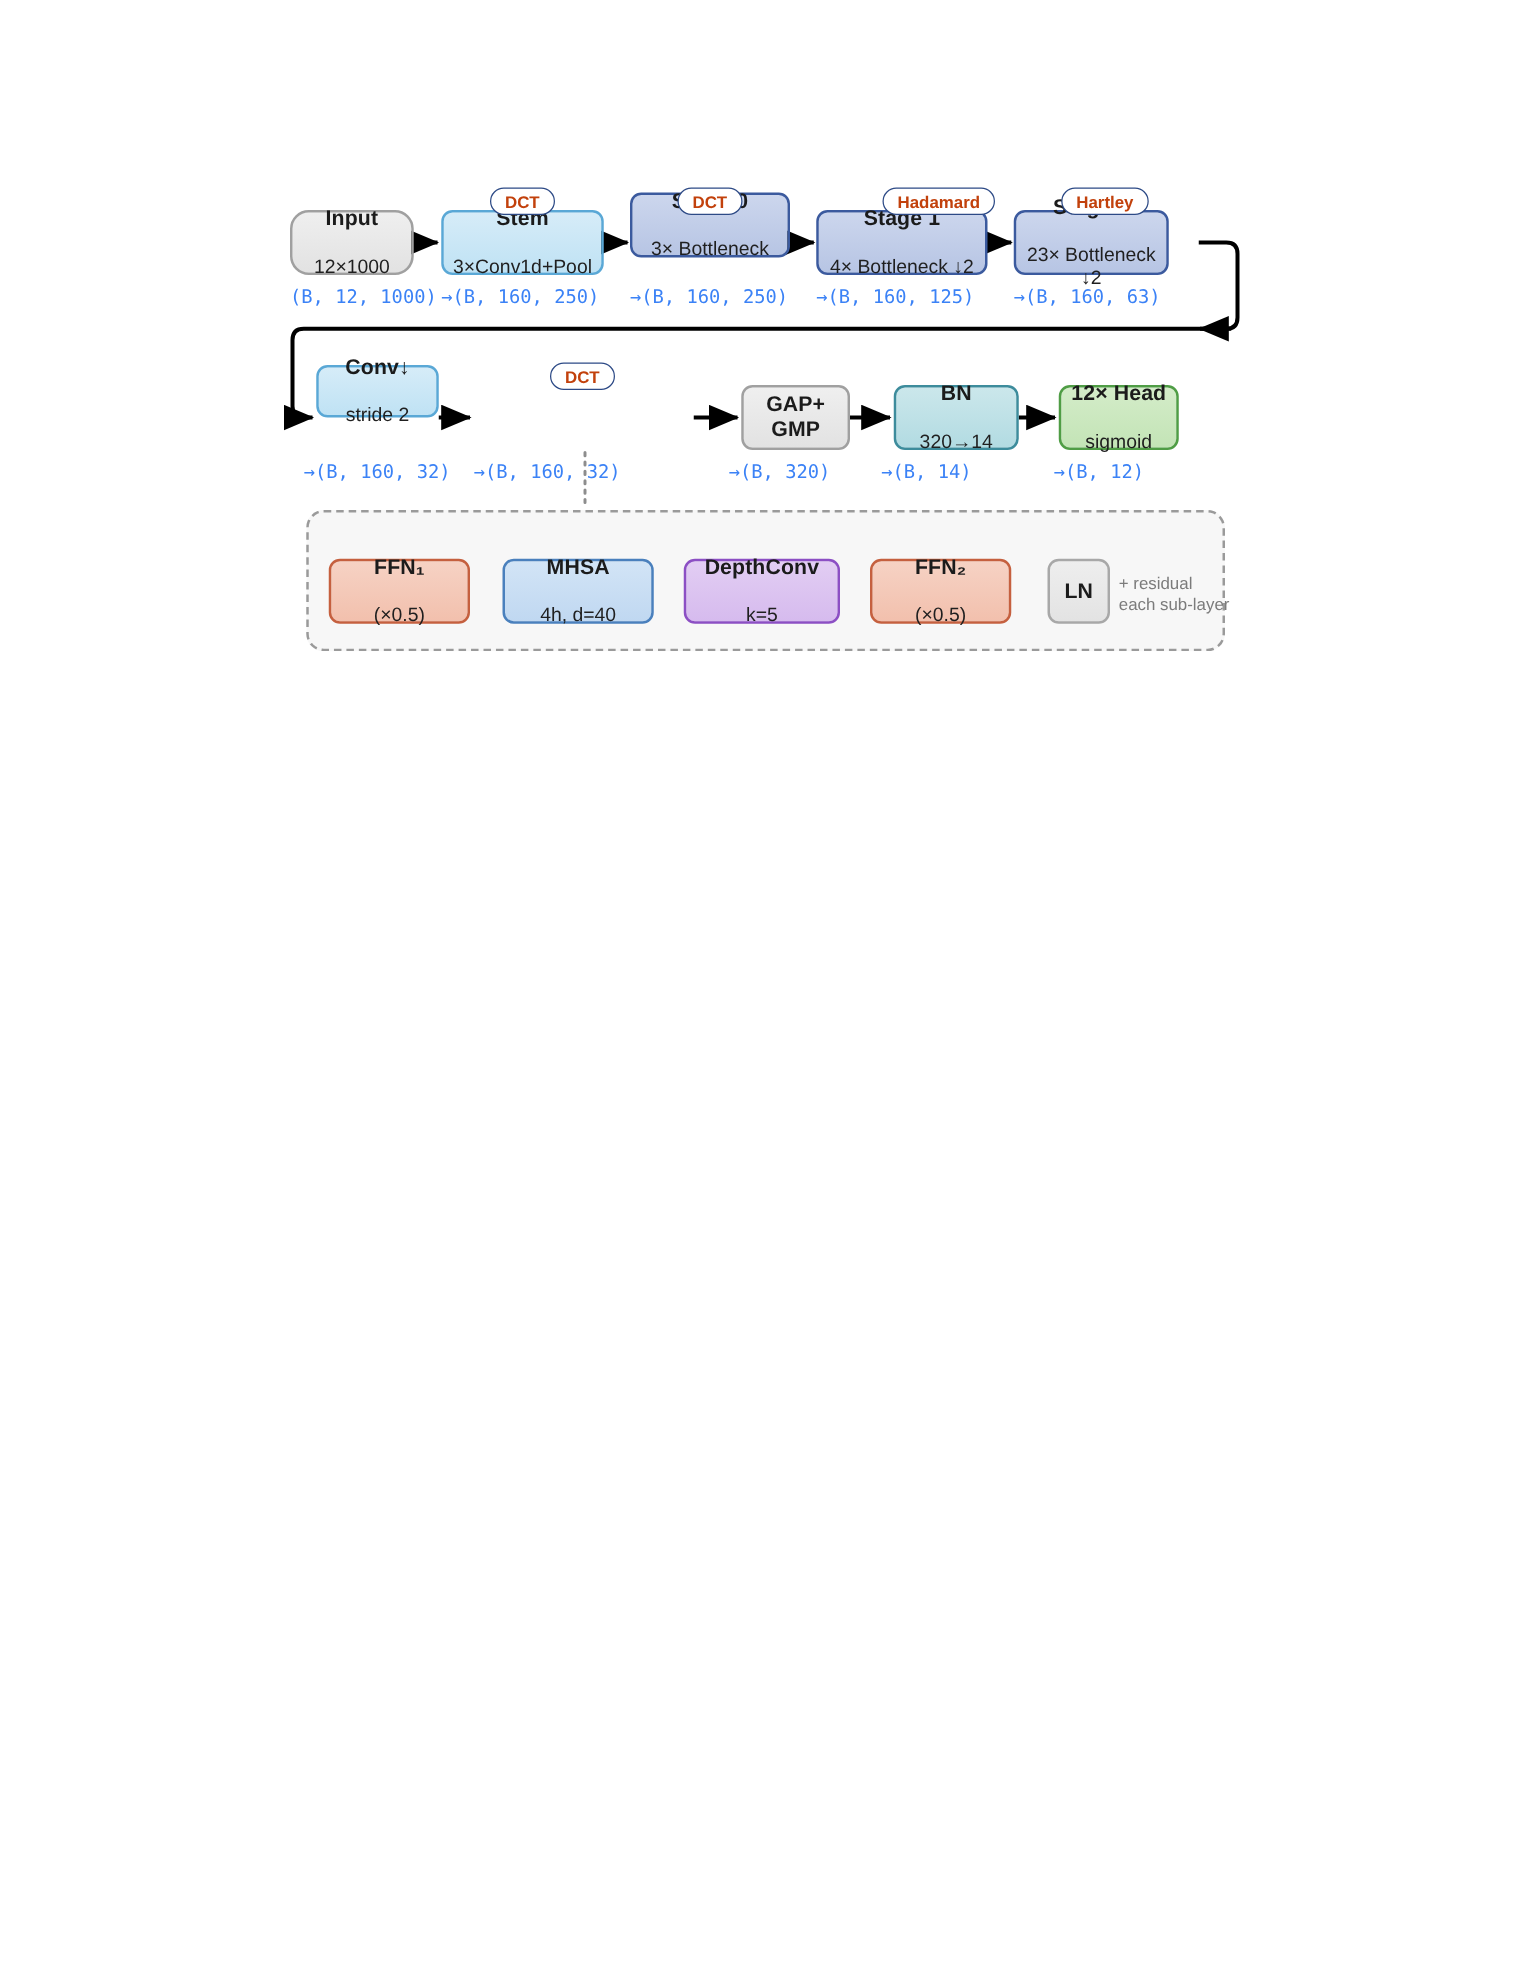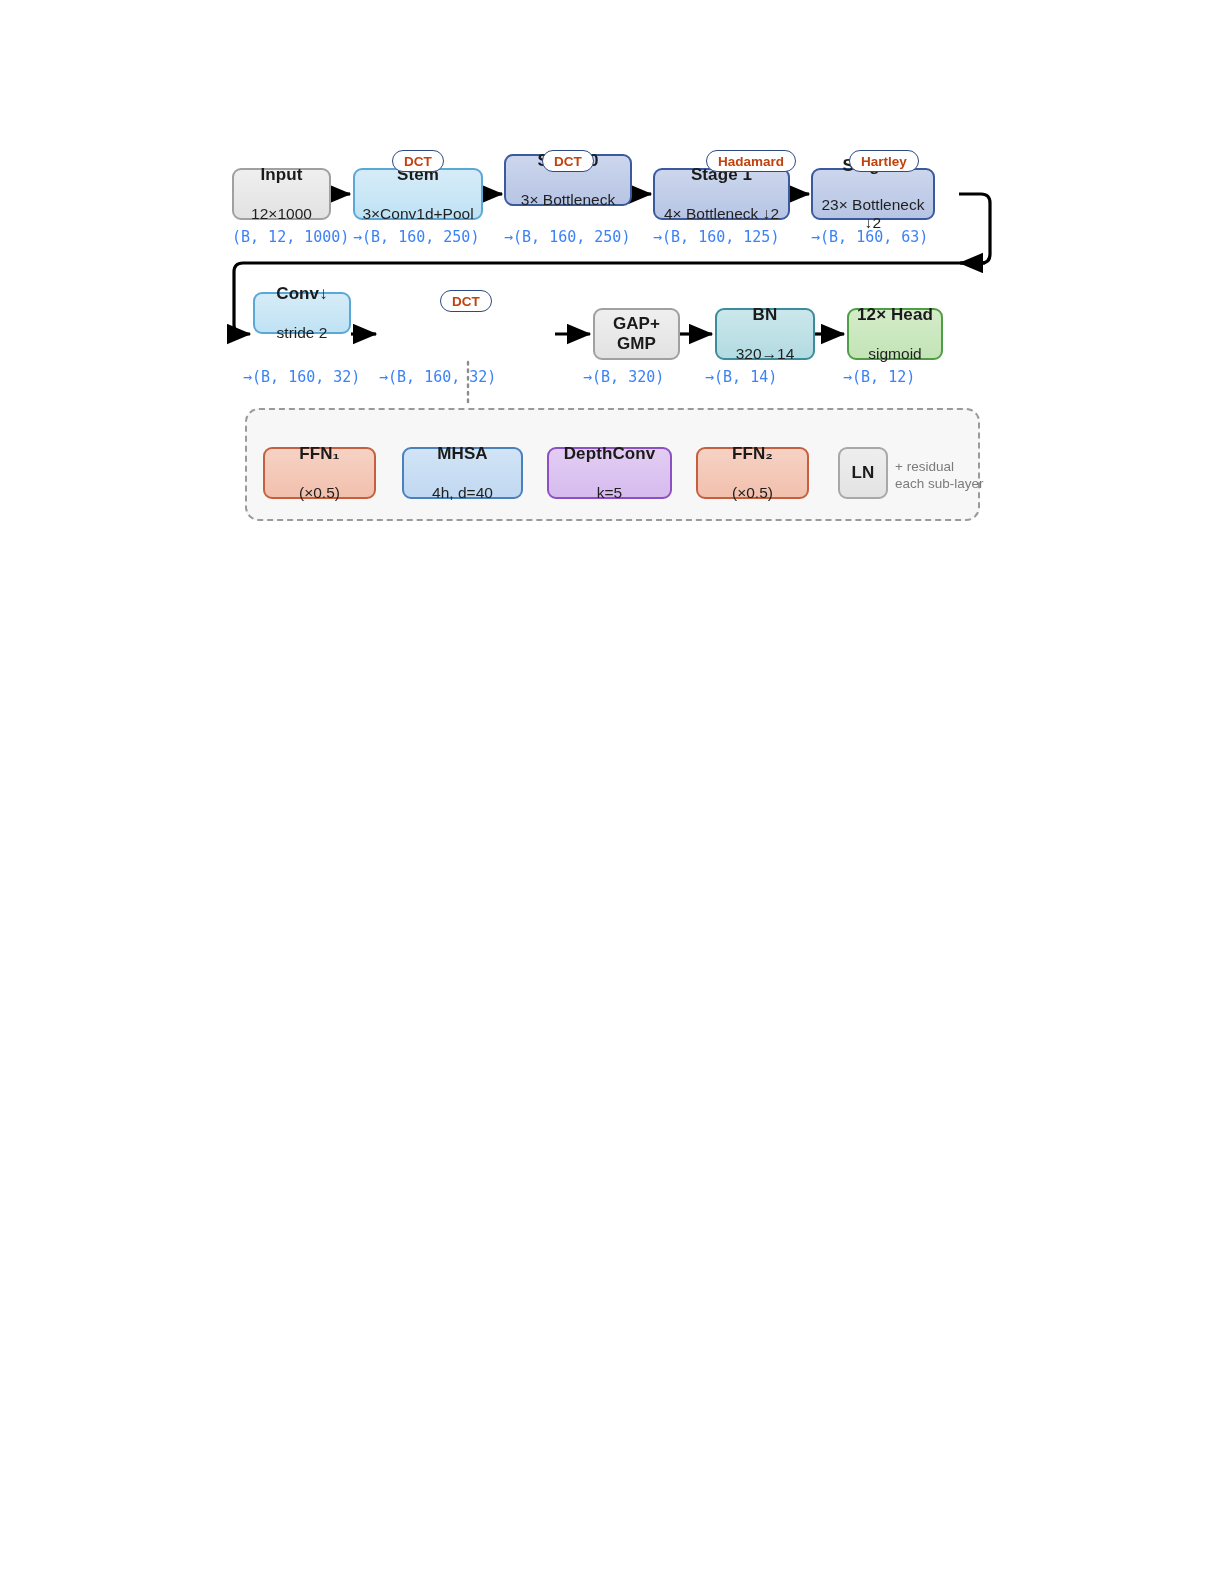--- a/index.html
+++ b/index.html
@@ -121,21 +121,21 @@
       <line x1="351" y1="334" x2="376" y2="334"></line>
       <line x1="555" y1="334" x2="590" y2="334"></line>
       <line x1="680" y1="334" x2="712" y2="334"></line>
       <line x1="815" y1="334" x2="844" y2="334"></line>
     </g>
 
     <line x1="468" y1="362" x2="468" y2="406" stroke="#8d8d8d" stroke-width="2.4" stroke-dasharray="2.5,5" stroke-linecap="round"></line>
   </svg>
 
   
-  <div class="blk v-grey" style="left:232px; top:168px; width:99px; height:52px;">
+  <div class="blk v-grey" style="left:232px; top:168px; width:99px; height:52px;border-radius:15px;">
     <div class="t1">Input</div>
     <div class="t2">12×1000</div>
   </div>
   <div class="cap" style="left:232px; top:228px; width:99px;">(B, 12, 1000)</div>
 
   <div class="blk v-lblue" style="left:353px; top:168px; width:130px; height:52px;">
     <div class="t1">Stem</div>
     <div class="t2">3×Conv1d+Pool</div>
   </div>
   <div class="pill" style="left:392px; top:150px;">DCT</div>

